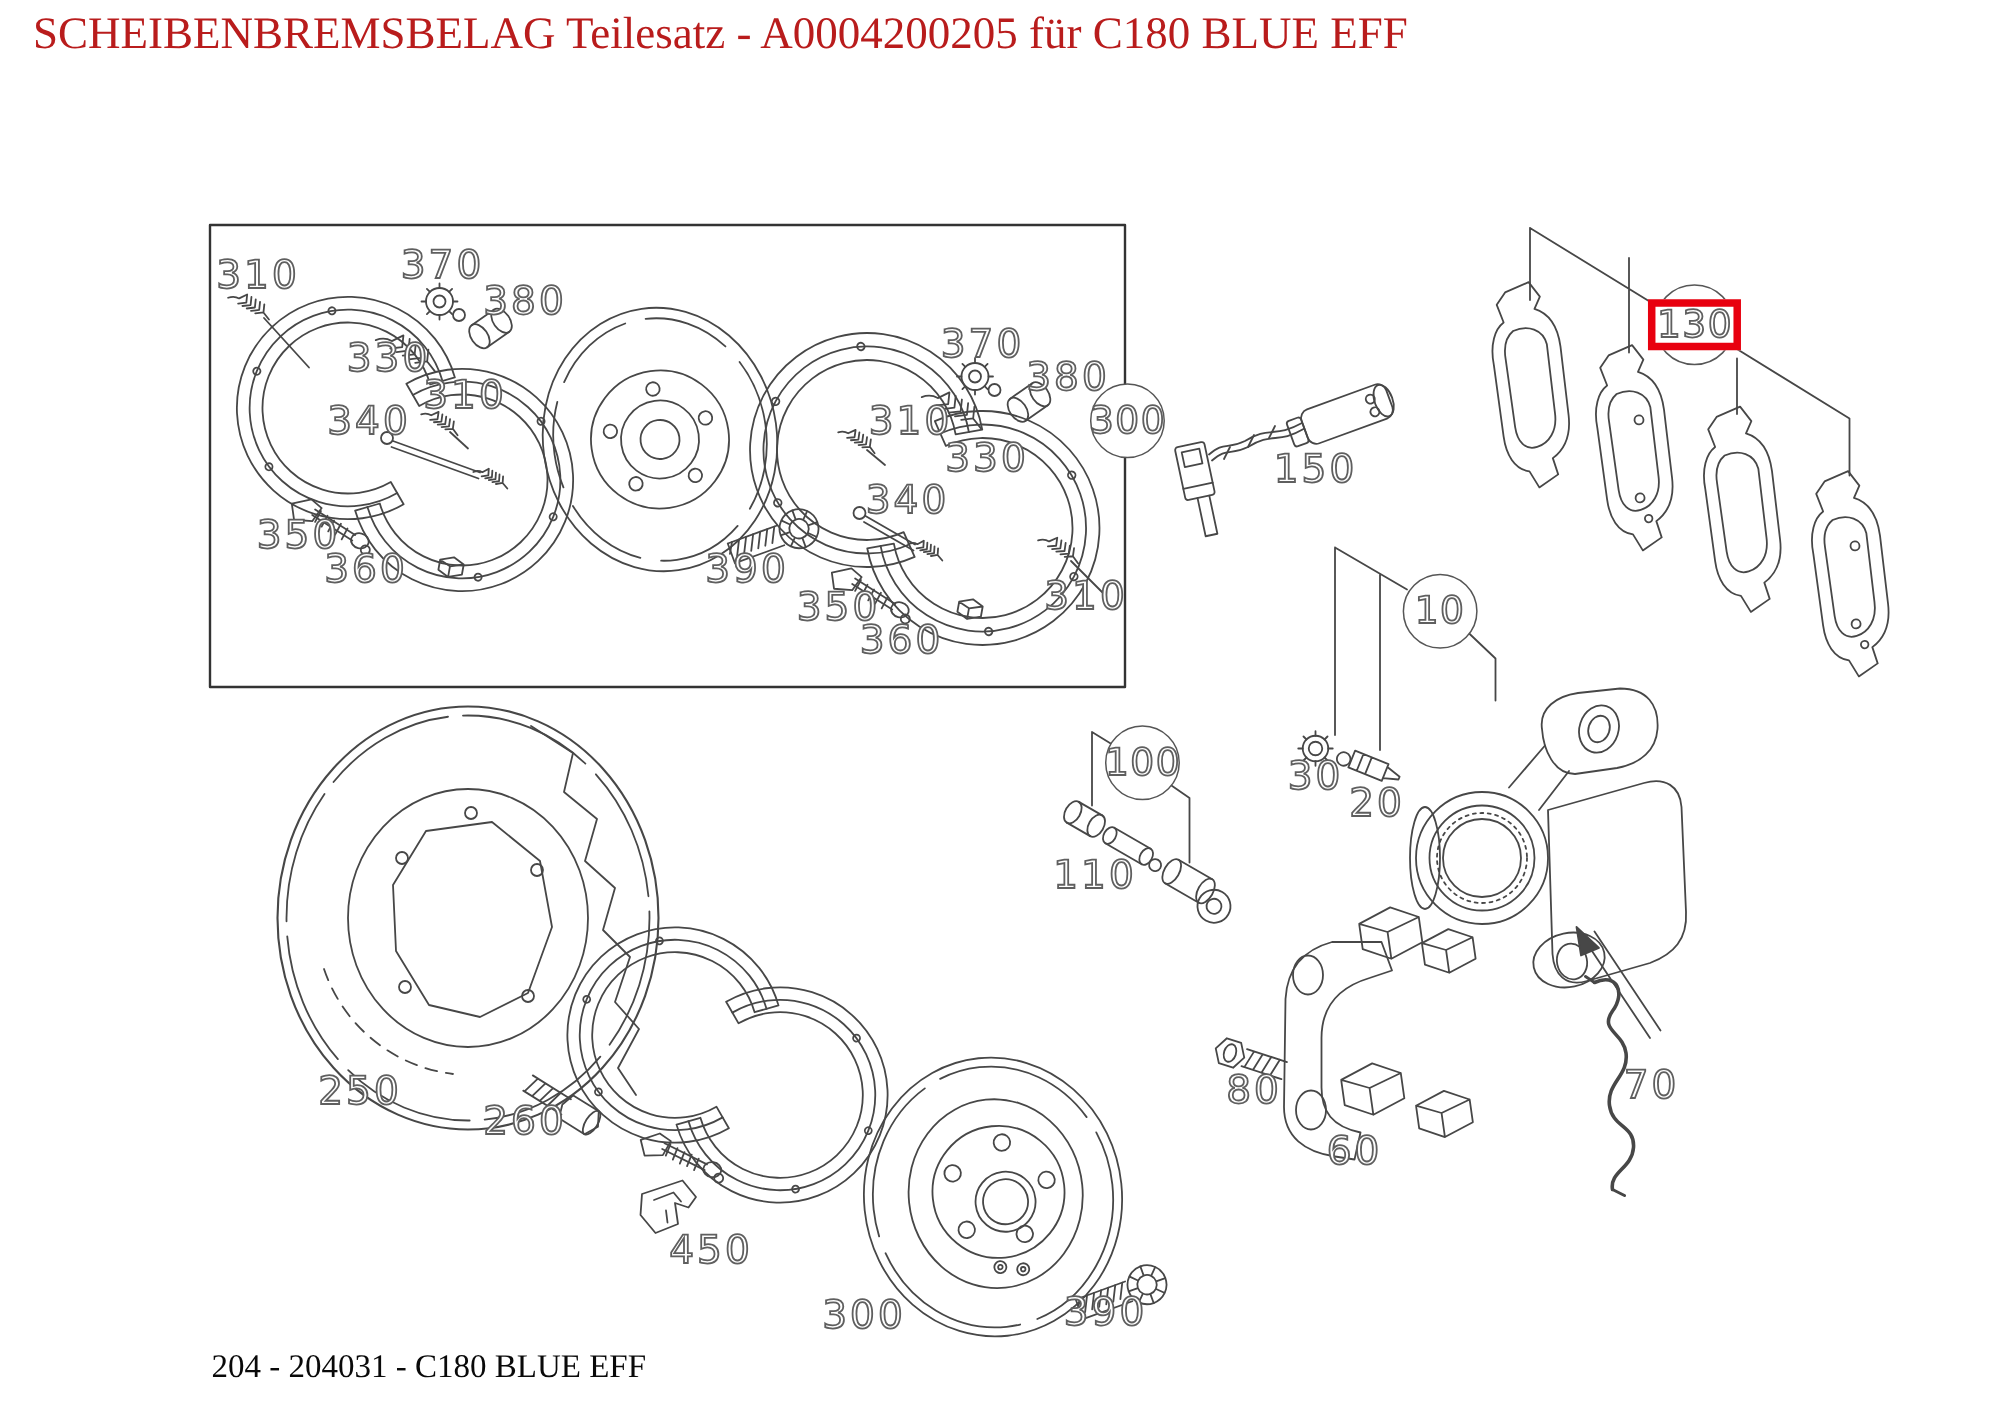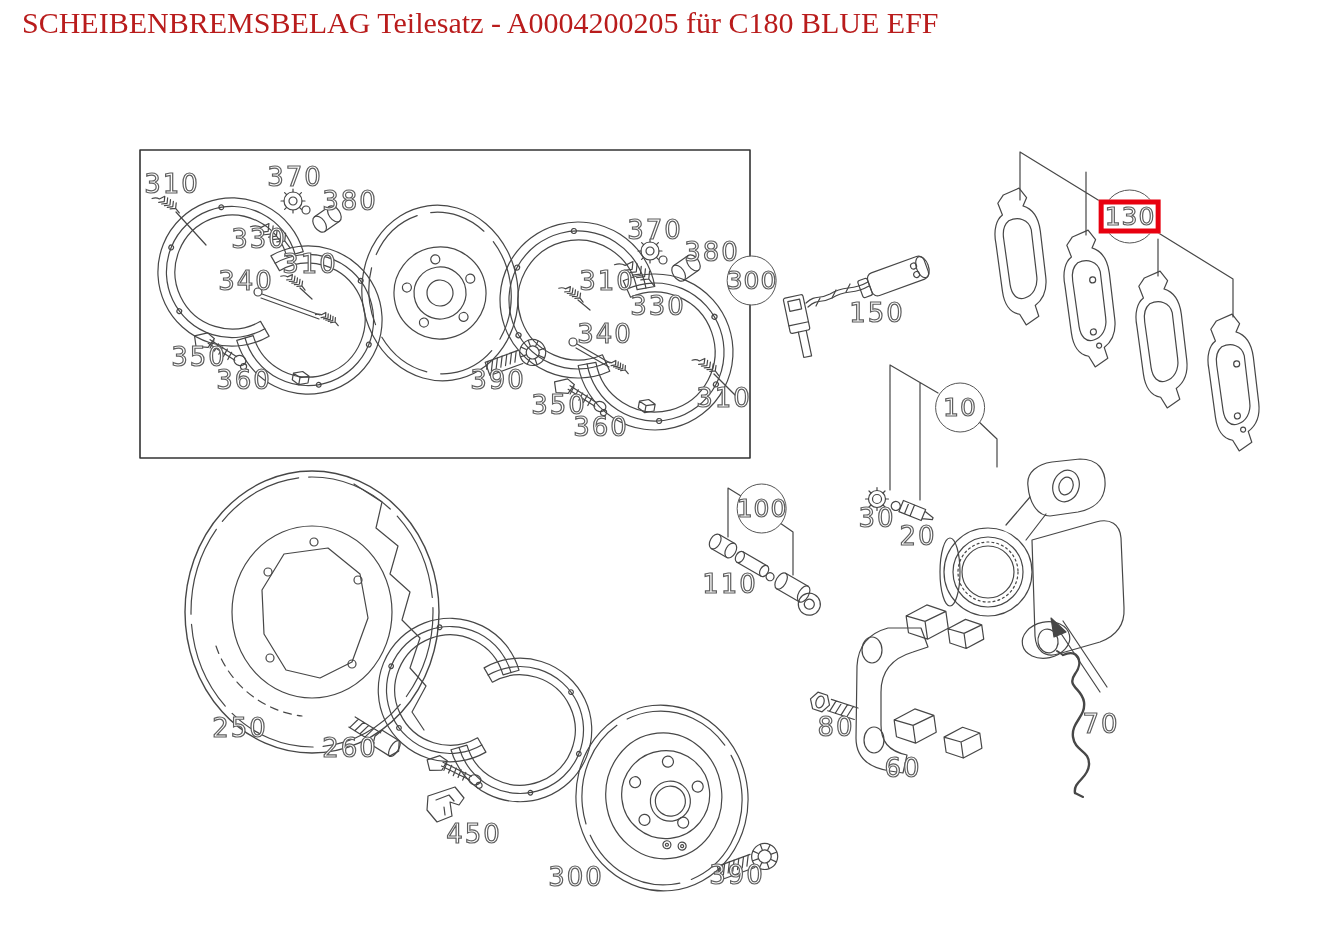--- a/index.html
+++ b/index.html
@@ -371,13 +371,14 @@
         <span>80</span>
       </div>
       <div class="lbl" style="left: 903px; top: 768px;">
         <span>60</span>
       </div>
       <div class="lbl" style="left: 1101px; top: 724px;">
         <span>70</span>
       </div>
     </div>
 
+  <div id="footer">204 - 204031 - C180 BLUE EFF</div>
 </div>
 
 </body></html>

